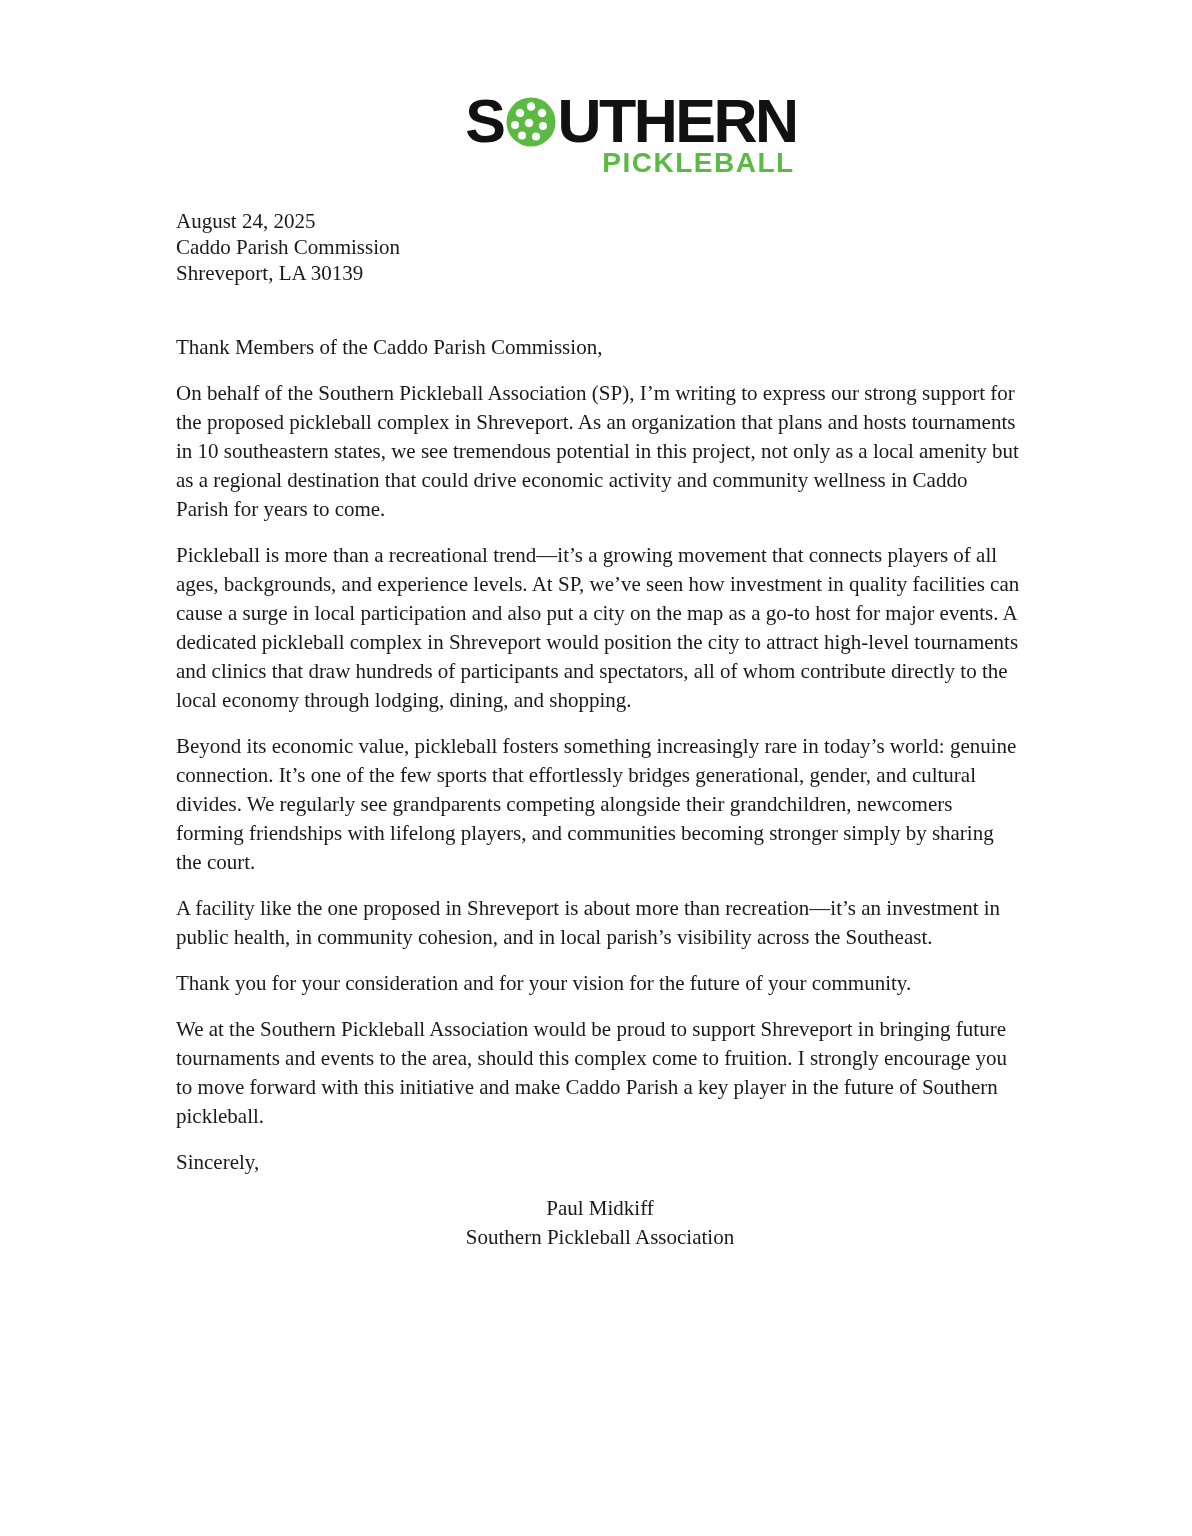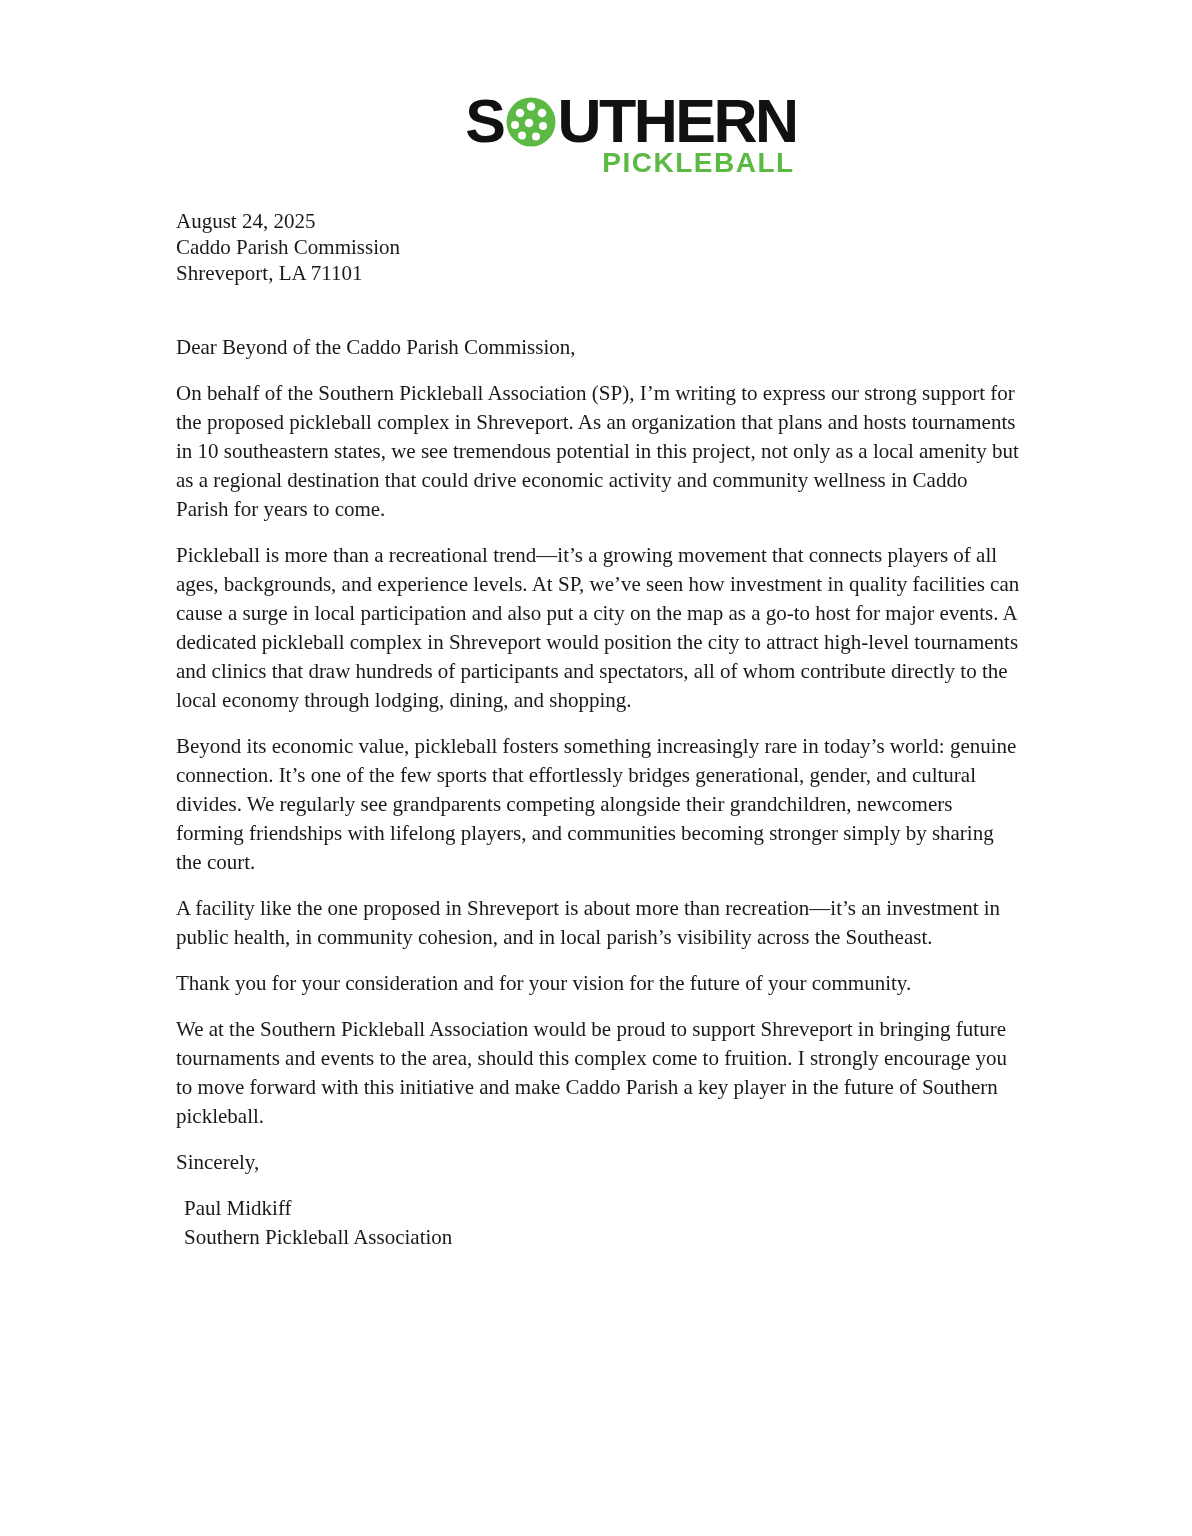--- a/index.html
+++ b/index.html
@@ -59,21 +59,22 @@
     line-height: 26px;
     margin: 0 0 47px 0;
   }
   .address div { margin: 0; }
   .letter p {
     margin: 0 0 17px 0;
     line-height: 29px;
   }
   .signature {
     line-height: 29px;
-    margin: 8px;
+    margin: 16px;
+    text-align: center;
   }
 </style>
 </head>
 <body>
 
 <div class="page">
 
   <header class="logo">
     <div class="logo-main">
       <span>S</span>
@@ -91,24 +92,24 @@
       <span>UTHERN</span>
     </div>
     <div class="logo-sub">PICKLEBALL</div>
   </header>
 
   <main class="letter">
 
     <div class="address">
       <div>August 24, 2025</div>
       <div>Caddo Parish Commission</div>
-      <div>Shreveport, LA 71101</div>
+      <div>Shreveport, LA 30139</div>
     </div>
 
-    <p>Dear Beyond of the Caddo Parish Commission,</p>
+    <p>Thank Members of the Caddo Parish Commission,</p>
 
     <p>On behalf of the Southern Pickleball Association (SP), I’m writing to express our strong support for the proposed pickleball complex in Shreveport. As an organization that plans and hosts tournaments in 10 southeastern states, we see tremendous potential in this project, not only as a local amenity but as a regional destination that could drive economic activity and community wellness in Caddo Parish for years to come.</p>
     <p>Pickleball is more than a recreational trend—it’s a growing movement that connects players of all ages, backgrounds, and experience levels. At SP, we’ve seen how investment in quality facilities can cause a surge in local participation and also put a city on the map as a go-to host for major events. A dedicated pickleball complex in Shreveport would position the city to attract high-level tournaments and clinics that draw hundreds of participants and spectators, all of whom contribute directly to the local economy through lodging, dining, and shopping.</p>
     <p>Beyond its economic value, pickleball fosters something increasingly rare in today’s world: genuine connection. It’s one of the few sports that effortlessly bridges generational, gender, and cultural divides. We regularly see grandparents competing alongside their grandchildren, newcomers forming friendships with lifelong players, and communities becoming stronger simply by sharing the court.</p>
     <p>A facility like the one proposed in Shreveport is about more than recreation—it’s an investment in public health, in community cohesion, and in local parish’s visibility across the Southeast.</p>
     <p>Thank you for your consideration and for your vision for the future of your community.</p>
 
     <p>We at the Southern Pickleball Association would be proud to support Shreveport in bringing future tournaments and events to the area, should this complex come to fruition. I strongly encourage you to move forward with this initiative and make Caddo Parish a key player in the future of Southern pickleball.</p>
 
     <p>Sincerely,</p>

